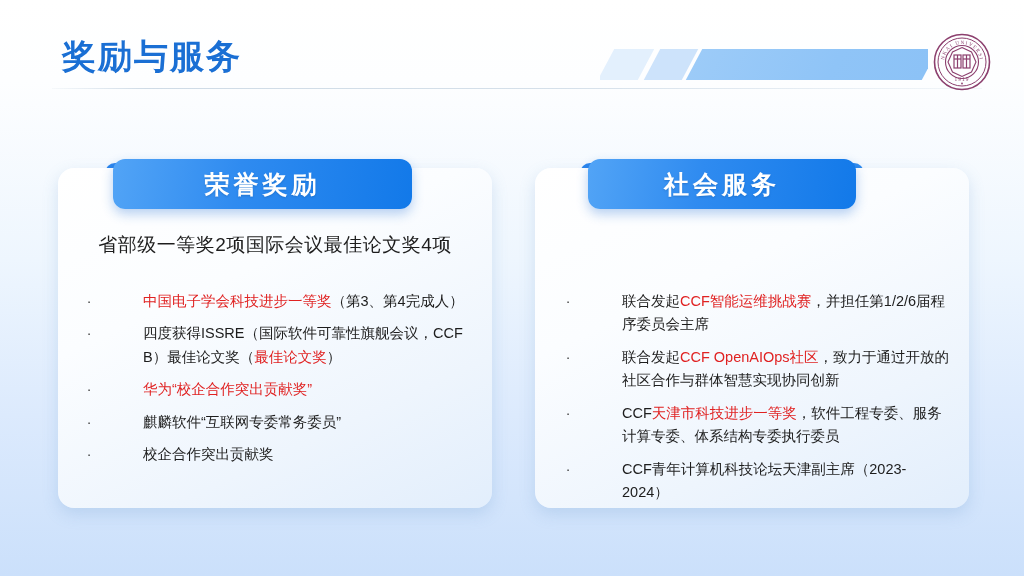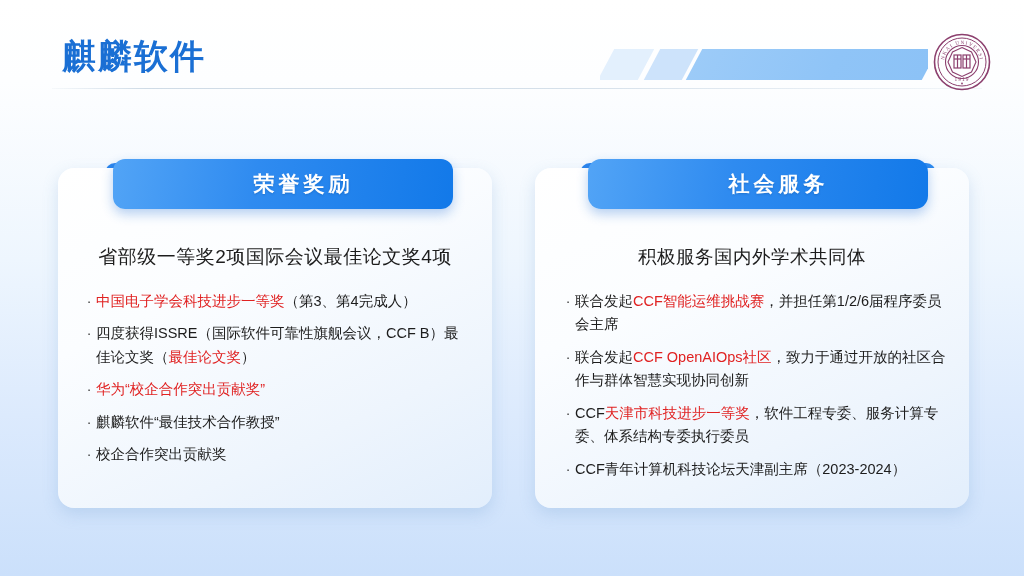--- a/index.html
+++ b/index.html
@@ -38,66 +38,64 @@
     border-radius:16px;
     background:linear-gradient(155deg,#ffffff 0%,#fbfdff 35%,#eef5fd 72%,#e2eefc 100%);
     box-shadow:0 6px 16px rgba(97,146,200,.22);
   }
   .card-left{left:58px;}
   .card-right{left:535px;}
 
   .banner{
     position:absolute;top:159px;height:50px;border-radius:12px;
     display:flex;align-items:center;justify-content:center;
-    color:#ffffff;font-size:21px;font-weight:bold;letter-spacing:4px;
+    color:#ffffff;font-size:25px;font-weight:bold;letter-spacing:4px;
     text-shadow:0 1px 2px rgba(0,60,130,.28);
     box-shadow:0 5px 12px rgba(30,110,210,.32);
-    padding-left:41px;
   }
   .banner-left{
     left:113px;width:299px;
     background:linear-gradient(100deg,#52a4f6 0%,#2f8bf0 42%,#1279e9 100%);
   }
   .banner-right{
-    left:588px;width:299px;
+    left:588px;width:268px;
     background:linear-gradient(100deg,#52a4f6 0%,#2f8bf0 42%,#1279e9 100%);
-    border-radius:13px;
   }
   .banner .notch{
     position:absolute;left:-8px;top:4px;width:22px;height:46px;border-radius:10px 0 0 10px;
     background:linear-gradient(180deg,#2c86ef,#0f6fdf);z-index:-1;
   }
   .banner .notch-r{
     position:absolute;right:-8px;top:4px;width:22px;height:46px;border-radius:0 10px 10px 0;
     background:linear-gradient(180deg,#2f8bf0,#1279e9);z-index:-1;
   }
 
   
   .card-head{
-    position:absolute;left:0;right:0;top:76px;text-align:center;
+    position:absolute;left:0;right:0;top:64px;text-align:center;
     font-size:19px;color:#1d1d1d;letter-spacing:.5px;
   }
   .card-right .card-head{font-size:18.5px;}
   .bullets{position:absolute;left:24px;right:20px;top:122px;}
   .card-right .bullets{left:26px;right:16px;}
   .bullet{
     display:flex;margin-bottom:9px;font-size:14.5px;line-height:1.62;color:#1d1d1d;
   }
   .bullet .dot{
     flex:0 0 14px;line-height:1.62;font-size:14px;color:#3a3a3a;text-align:center;
   }
-  .bullet .txt{flex:1;}
+  .bullet .txt{flex:1;margin-left:47px;}
   .red{color:#e02222;}
 </style>
 </head>
 <body>
 
 <div class="slide">
 
-  <div class="page-title">麒麟软件</div>
+  <div class="page-title">奖励与服务</div>
   <div class="title-rule"></div>
 
   <div class="deco-band">
     <i class="d1"></i>
     <i class="d2"></i>
     <i class="d3"></i>
   </div>
 
   <div class="logo">
     <svg width="58" height="58" viewBox="0 0 58 58">
@@ -132,35 +130,34 @@
         <div class="bullet">
           <span class="dot">·</span>
           <span class="txt"><span>四度获得ISSRE（国际软件可靠性旗舰会议，CCF B）最佳论文奖（</span><span class="red">最佳论文奖</span><span>）</span></span>
         </div>
         <div class="bullet">
           <span class="dot">·</span>
           <span class="txt"><span class="red">华为“校企合作突出贡献奖”</span></span>
         </div>
         <div class="bullet">
           <span class="dot">·</span>
-          <span class="txt"><span>麒麟软件“最佳技术合作教授”</span></span>
+          <span class="txt"><span>麒麟软件“互联网专委常务委员”</span></span>
         </div>
         <div class="bullet">
           <span class="dot">·</span>
           <span class="txt"><span>校企合作突出贡献奖</span></span>
         </div>
       </div>
   </div>
   <div class="banner banner-left">
     <span class="notch"></span>
     <span>荣誉奖励</span>
   </div>
 
   <div class="card card-right">
-    <div class="card-head">积极服务国内外学术共同体</div>
     <div class="bullets">
         <div class="bullet">
           <span class="dot">·</span>
           <span class="txt"><span>联合发起</span><span class="red">CCF智能运维挑战赛</span><span>，并担任第1/2/6届程序委员会主席</span></span>
         </div>
         <div class="bullet">
           <span class="dot">·</span>
           <span class="txt"><span>联合发起</span><span class="red">CCF OpenAIOps社区</span><span>，致力于通过开放的社区合作与群体智慧实现协同创新</span></span>
         </div>
         <div class="bullet">

